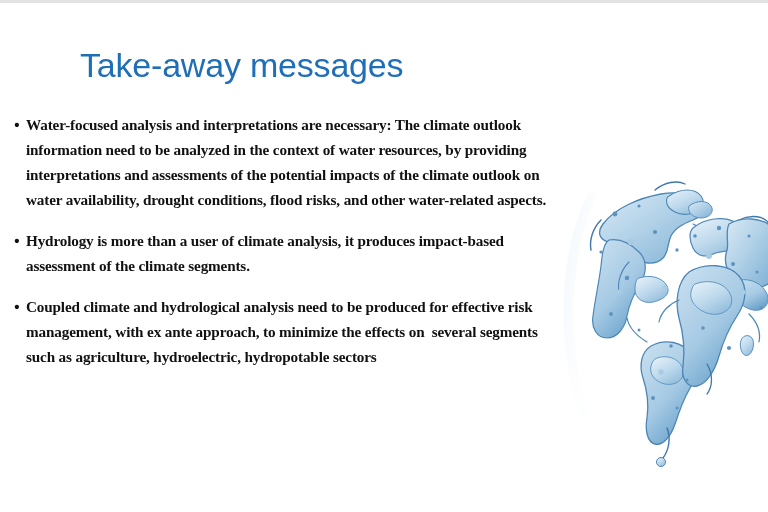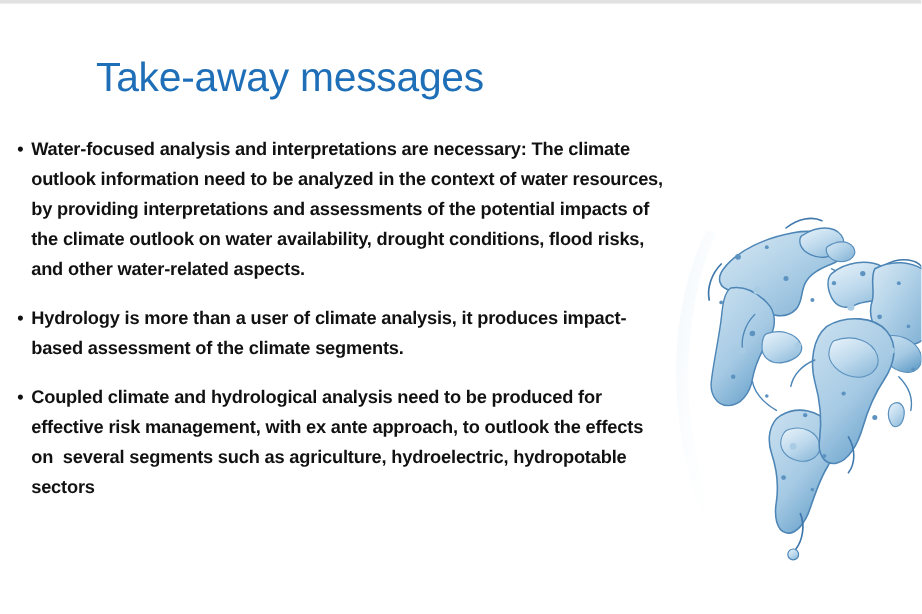--- a/index.html
+++ b/index.html
@@ -61,21 +61,21 @@
     user-select: none;
   }
   .bullet-text {
     flex: 1 1 auto;
     font-size: 15.2px;
     line-height: 25px;
     font-weight: 700;
     color: #111111;
     letter-spacing: -0.15px;
     white-space: pre-wrap;
-    font-family: Liberation Sans, sans-serif;
+    font-family: Liberation Serif, serif;
   }
   .water-map {
     position: absolute;
     left: 543px;
     top: 132px;
     width: 228px;
     height: 340px;
   }
   .water-map svg {
     display: block;
@@ -99,21 +99,21 @@
       <span class="bullet-text">Water-focused analysis and interpretations are necessary: The climate outlook information need to be analyzed in the context of water resources, by providing interpretations and assessments of the potential impacts of the climate outlook on water availability, drought conditions, flood risks, and other water-related aspects.</span>
     </div>
 
     <div class="bullet-row">
       <span class="bullet-dot">•</span>
       <span class="bullet-text">Hydrology is more than a user of climate analysis, it produces impact-based assessment of the climate segments.</span>
     </div>
 
     <div class="bullet-row">
       <span class="bullet-dot">•</span>
-      <span class="bullet-text">Coupled climate and hydrological analysis need to be produced for effective risk management, with ex ante approach, to outlook the effects on  several segments such as agriculture, hydroelectric, hydropotable sectors</span>
+      <span class="bullet-text">Coupled climate and hydrological analysis need to be produced for effective risk management, with ex ante approach, to minimize the effects on  several segments such as agriculture, hydroelectric, hydropotable sectors</span>
     </div>
 
   </div>
 
   <div class="water-map">
     <svg viewBox="0 0 228 340" xmlns="http://www.w3.org/2000/svg" aria-hidden="true">
       <defs>
         <linearGradient id="wgA" x1="0" y1="0" x2="1" y2="1">
           <stop offset="0%" stop-color="#d9e9f4"></stop>
           <stop offset="45%" stop-color="#b2d2e8"></stop>

